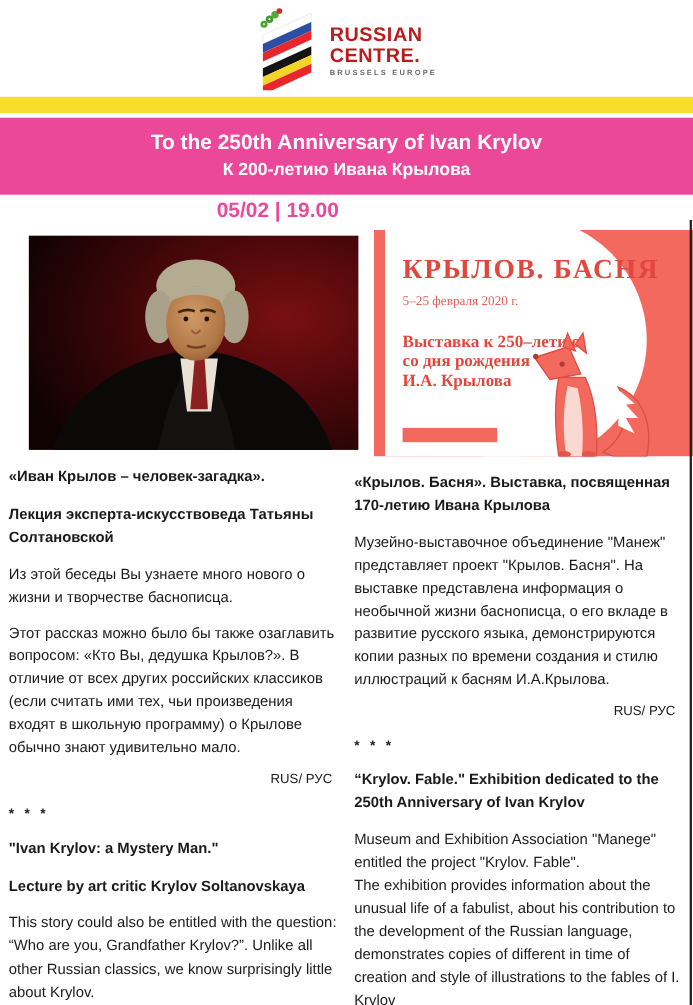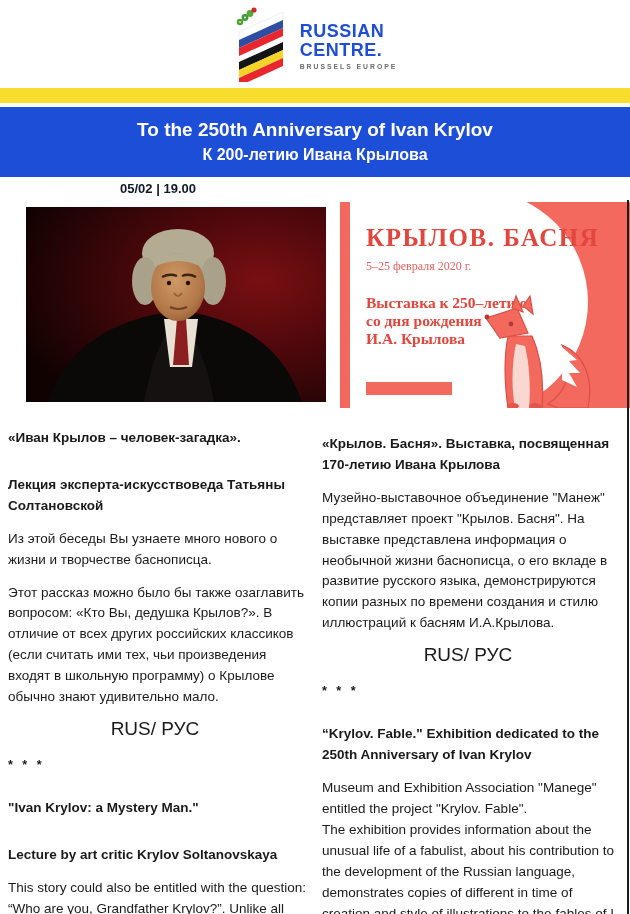--- a/index.html
+++ b/index.html
@@ -4,43 +4,43 @@
 <style>
   html,body{margin:0;padding:0;}
   body{
     width:630px;height:914px;position:relative;overflow:hidden;
     background:#fff;font-family:"Liberation Sans", sans-serif;color:#1a1a1a;
   }
   
   .logo-row{height:88px;display:flex;align-items:center;justify-content:center;gap:9px;}
   .logo-flag{width:58px;height:76px;flex:0 0 auto;}
   .logo-text{display:flex;flex-direction:column;line-height:1.05;padding-top:4px;}
-  .logo-line{font-size:18px;font-weight:bold;letter-spacing:.5px;color:#1d4ed8;}
+  .logo-line{font-size:18px;font-weight:bold;letter-spacing:.5px;color:#b91c1c;}
   .logo-sub{font-size:6.8px;letter-spacing:2px;color:#6b6b6b;margin-top:3px;font-weight:bold;}
   .yellow-bar{height:15px;background:#f6dd2e;}
   .white-gap{height:4px;background:#fff;}
   
-  .banner{background:#1d4ed8;color:#fff;text-align:center;padding:9px 0 11px;}
+  .banner{background:#ec4899;color:#fff;text-align:center;padding:9px 0 11px;}
   .banner-en{font-size:19px;font-weight:bold;line-height:1.45;}
   .banner-ru{font-size:16px;font-weight:bold;line-height:1.4;}
   
   .dates-row{display:flex;padding:4px 8px 6px;}
-  .date-cell{font-size:13px;font-weight:bold;color:#0f172a;text-align:center;}
+  .date-cell{font-size:19px;font-weight:bold;color:#ec4899;text-align:right;}
   .date-left{width:300px;}
   .date-right{width:298px;margin-left:14px;}
   
   .columns{display:flex;padding:0 8px;gap:14px;align-items:flex-start;}
   .col{display:flex;flex-direction:column;}
   .col-left{width:300px;}
   .col-right{width:298px;}
   .img-box{display:block;line-height:0;padding-left:18px;}
   .col-left .img-box{margin-top:5px;}
-  .h{font-size:13.5px;font-weight:bold;line-height:1.55;margin-top:26px;}
+  .h{font-size:13.5px;font-weight:bold;line-height:1.55;margin-top:14px;}
   .p{font-size:13.5px;line-height:1.55;margin-top:12px;}
-  .lang{font-size:19px;text-align:center;padding-right:6px;margin-top:10px;}
+  .lang{font-size:12px;text-align:right;padding-right:6px;margin-top:10px;}
   .sep{font-size:12.5px;font-weight:bold;letter-spacing:3px;margin-top:18px;}
   
   .edge-line{position:absolute;top:200px;bottom:0;right:1px;width:2px;background:#1c1c1c;}
 </style>
 </head>
 <body>
 
 <div class="logo-row">
   <svg class="logo-flag" viewBox="0 0 58 76" xmlns="http://www.w3.org/2000/svg">
 

